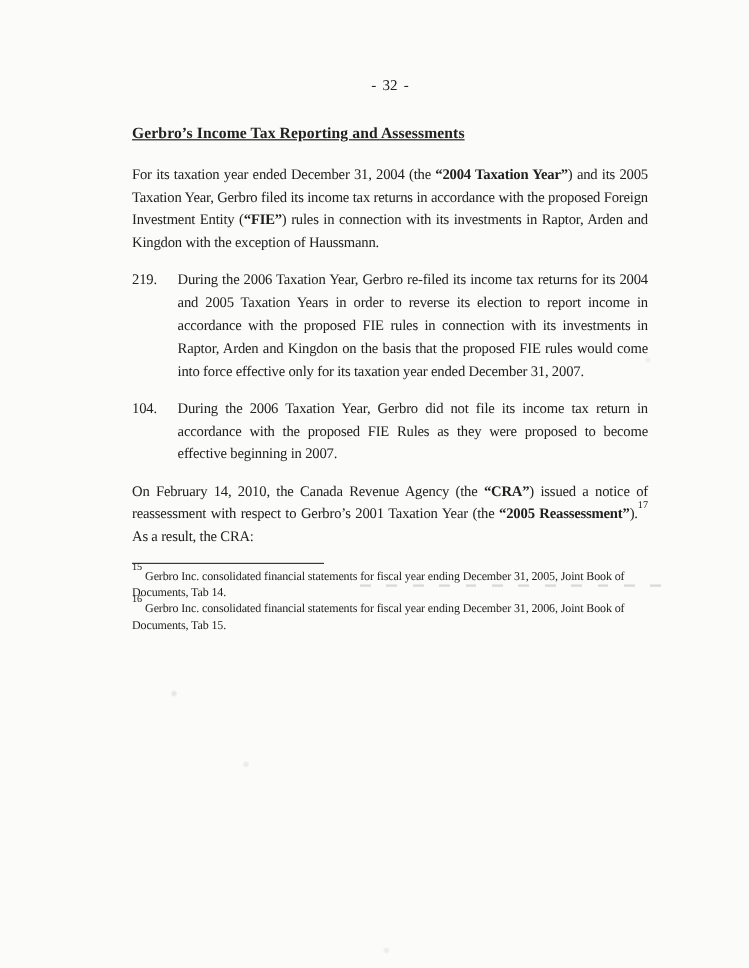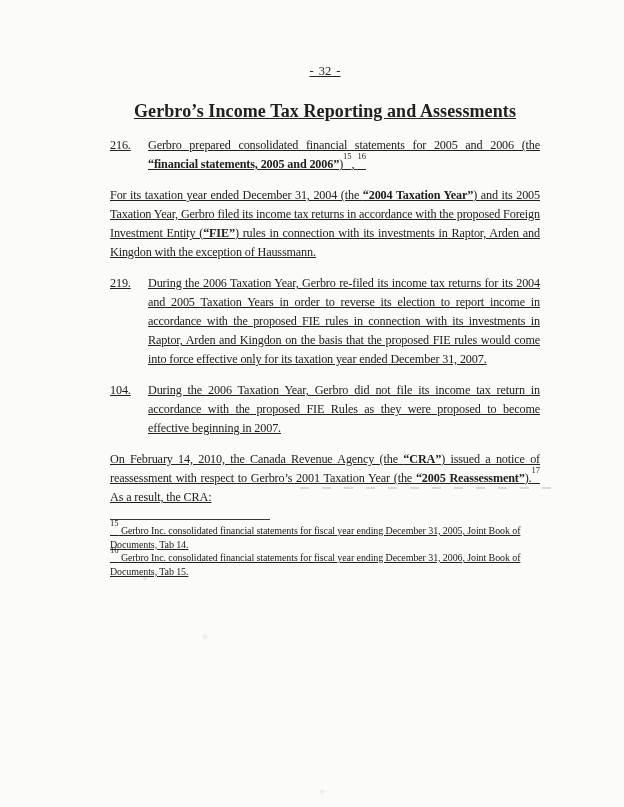--- a/index.html
+++ b/index.html
@@ -15,37 +15,35 @@
       radial-gradient(circle at 145px 578px, rgba(60,60,60,0.10) 1.5px, transparent 3px),
       radial-gradient(circle at 205px 637px, rgba(60,60,60,0.08) 1.5px, transparent 3px),
       radial-gradient(circle at 322px 792px, rgba(60,60,60,0.07) 1.5px, transparent 3px),
       radial-gradient(circle at 540px 300px, rgba(60,60,60,0.06) 1.5px, transparent 3px),
       #fbfbfa;
     font-family: "Liberation Serif", serif;
     color: #222120;
     overflow: hidden;
     box-sizing: border-box;
     padding: 64px 84px 0 110px;
-    text-decoration: underline;
   }
   .pageno {
     text-align: center;
     font-size: 12.5px;
     line-height: 15px;
     margin: 0 0 24px 0;
     word-spacing: 2px;
   }
   .heading {
-    font-size: 18px;
+    font-size: 13px;
     font-weight: bold;
     text-decoration: underline;
     margin: 0 0 17px 0;
     line-height: 16px;
     letter-spacing: 0.1px;
-    text-align: center;
   }
   .para {
     display: flex;
     margin: 0 0 12px 0;
     font-size: 12.2px;
     line-height: 19px;
     letter-spacing: -0.15px;
   }
   .para .num {
     flex: none;
@@ -96,24 +94,20 @@
 <body>
 
 <div class="page">
 
   <div class="pageno">- 32 -</div>
 
   <div class="heading">Gerbro’s Income Tax Reporting and Assessments</div>
 
   <div id="paragraph-list">
       <div class="para">
-        <div class="num">216.</div>
-        <div class="body"><span>Gerbro prepared consolidated financial statements for 2005 and 2006 (the </span><span class="b">“financial statements, 2005 and 2006”</span><span>)</span><sup class="fnref">15</sup><span>, </span><sup class="fnref">16</sup></div>
-      </div>
-      <div class="para">
         <div class="body"><span>For its taxation year ended December 31, 2004 (the </span><span class="b">“2004 Taxation Year”</span><span>) and its 2005 Taxation Year, Gerbro filed its income tax returns in accordance with the proposed Foreign Investment Entity (</span><span class="b">“FIE”</span><span>) rules in connection with its investments in Raptor, Arden and Kingdon with the exception of Haussmann.</span></div>
       </div>
       <div class="para">
         <div class="num">219.</div>
         <div class="body"><span>During the 2006 Taxation Year, Gerbro re-filed its income tax returns for its 2004 and 2005 Taxation Years in order to reverse its election to report income in accordance with the proposed FIE rules in connection with its investments in Raptor, Arden and Kingdon on the basis that the proposed FIE rules would come into force effective only for its taxation year ended December 31, 2007.</span></div>
       </div>
       <div class="para">
         <div class="num">104.</div>
         <div class="body"><span>During the 2006 Taxation Year, Gerbro did not file its income tax return in accordance with the proposed FIE Rules as they were proposed to become effective beginning in 2007.</span></div>
       </div>

